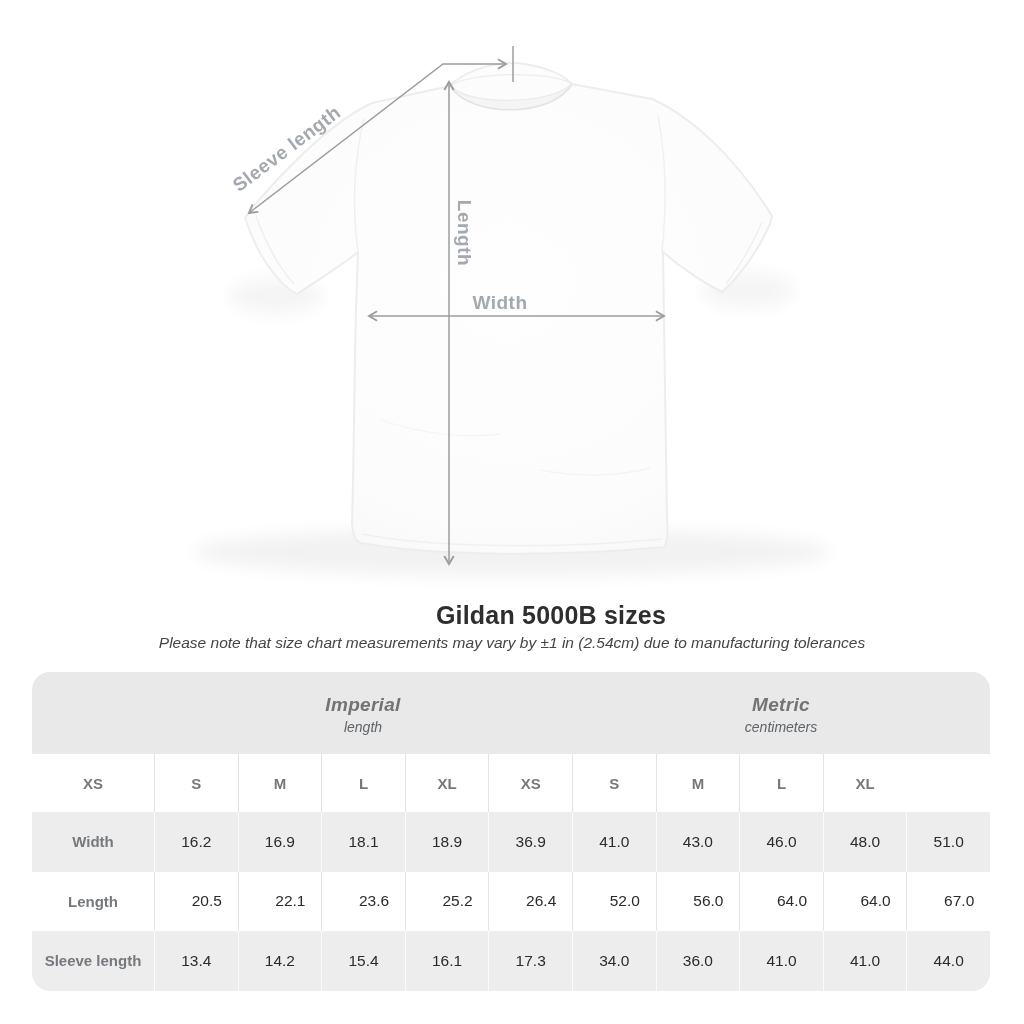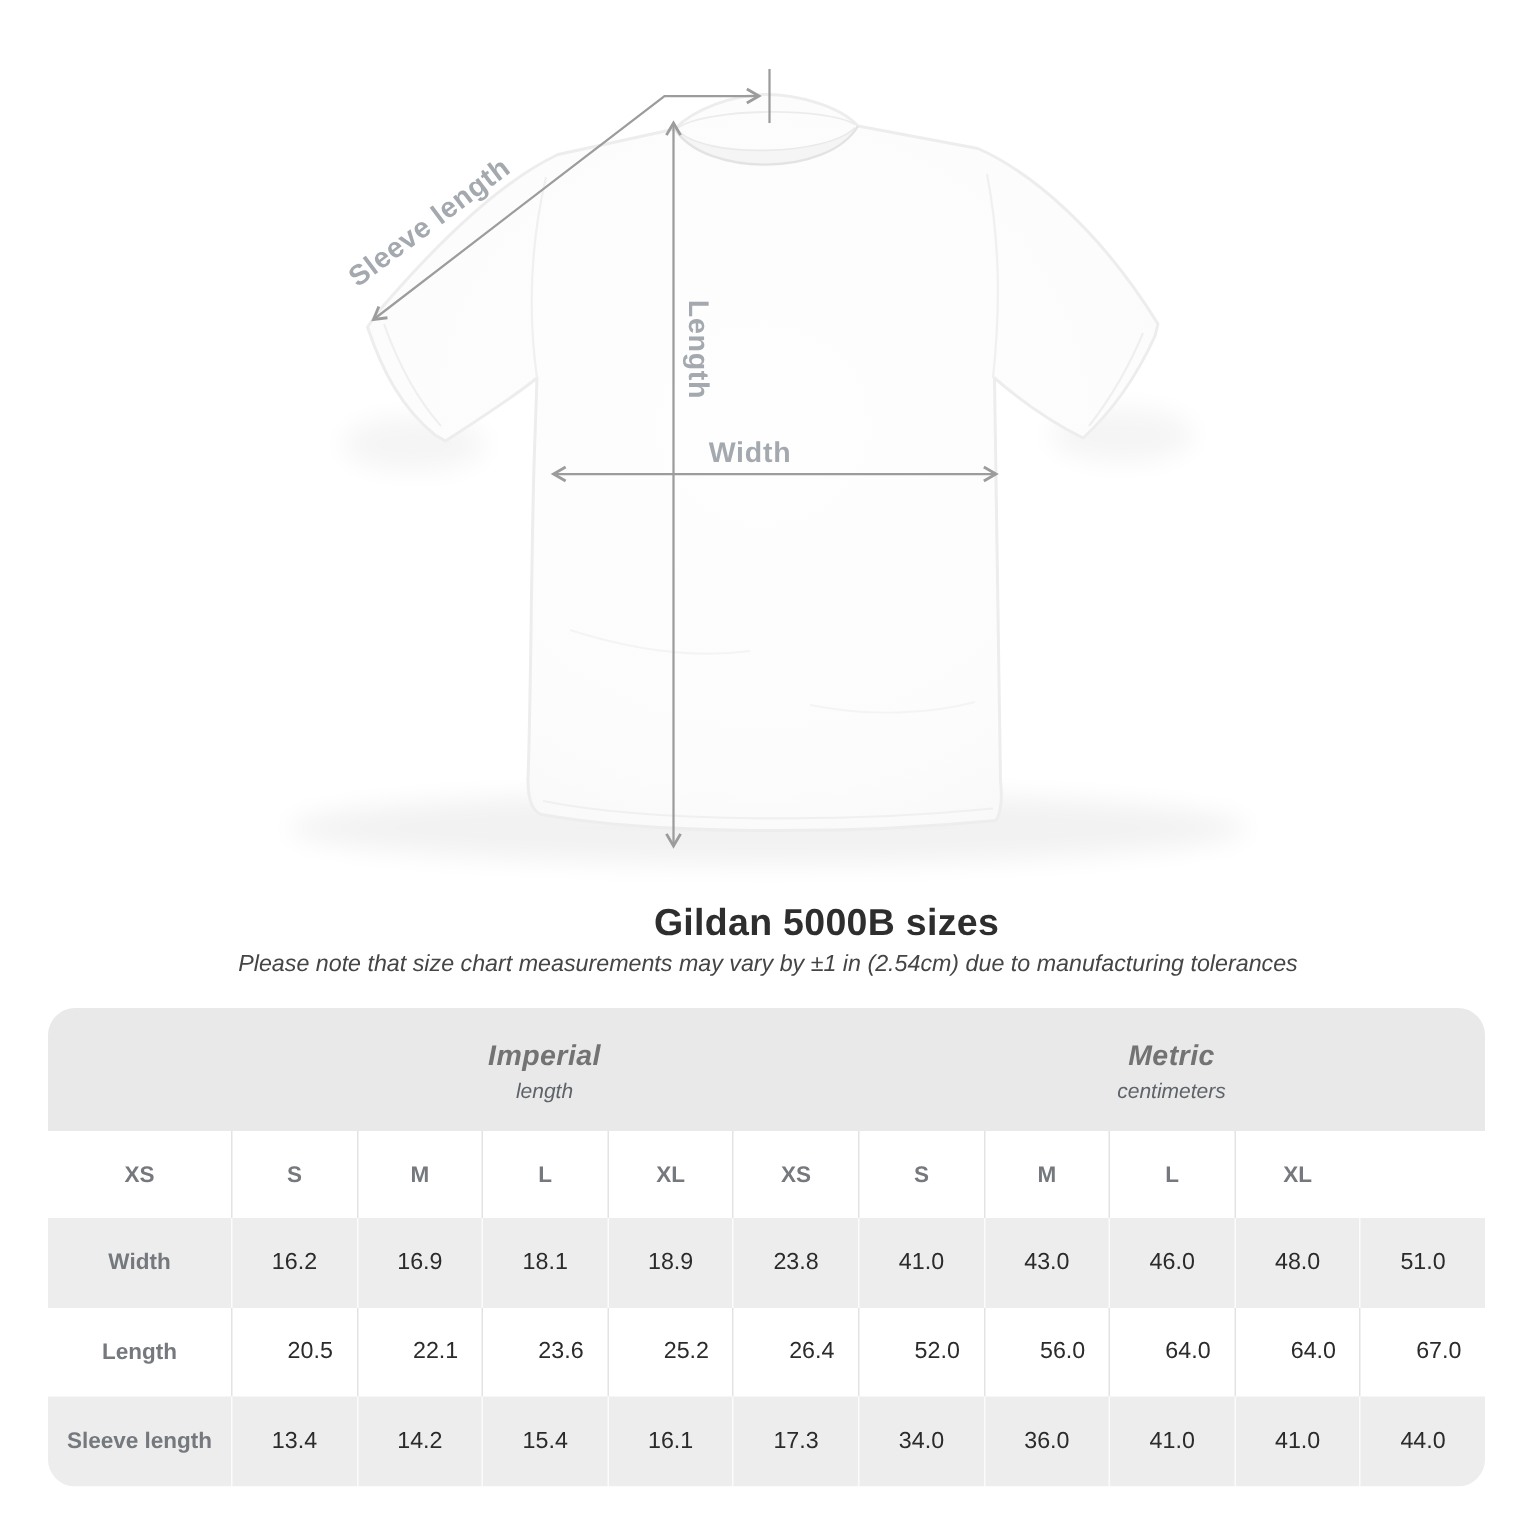--- a/index.html
+++ b/index.html
@@ -175,21 +175,21 @@
     <div class="cell size-cell">L</div>
     <div class="cell size-cell">XL</div>
   </div>
 
   <div class="trow data-row gray-row">
     <div class="cell label-cell">Width</div>
     <div class="cell">16.2</div>
     <div class="cell">16.9</div>
     <div class="cell">18.1</div>
     <div class="cell">18.9</div>
-    <div class="cell">23.8</div>
+    <div class="cell">36.9</div>
     <div class="cell">41.0</div>
     <div class="cell">43.0</div>
     <div class="cell">46.0</div>
     <div class="cell">48.0</div>
     <div class="cell">51.0</div>
   </div>
 
   <div class="trow data-row white-row">
     <div class="cell label-cell">Length</div>
     <div class="cell">20.5</div>

